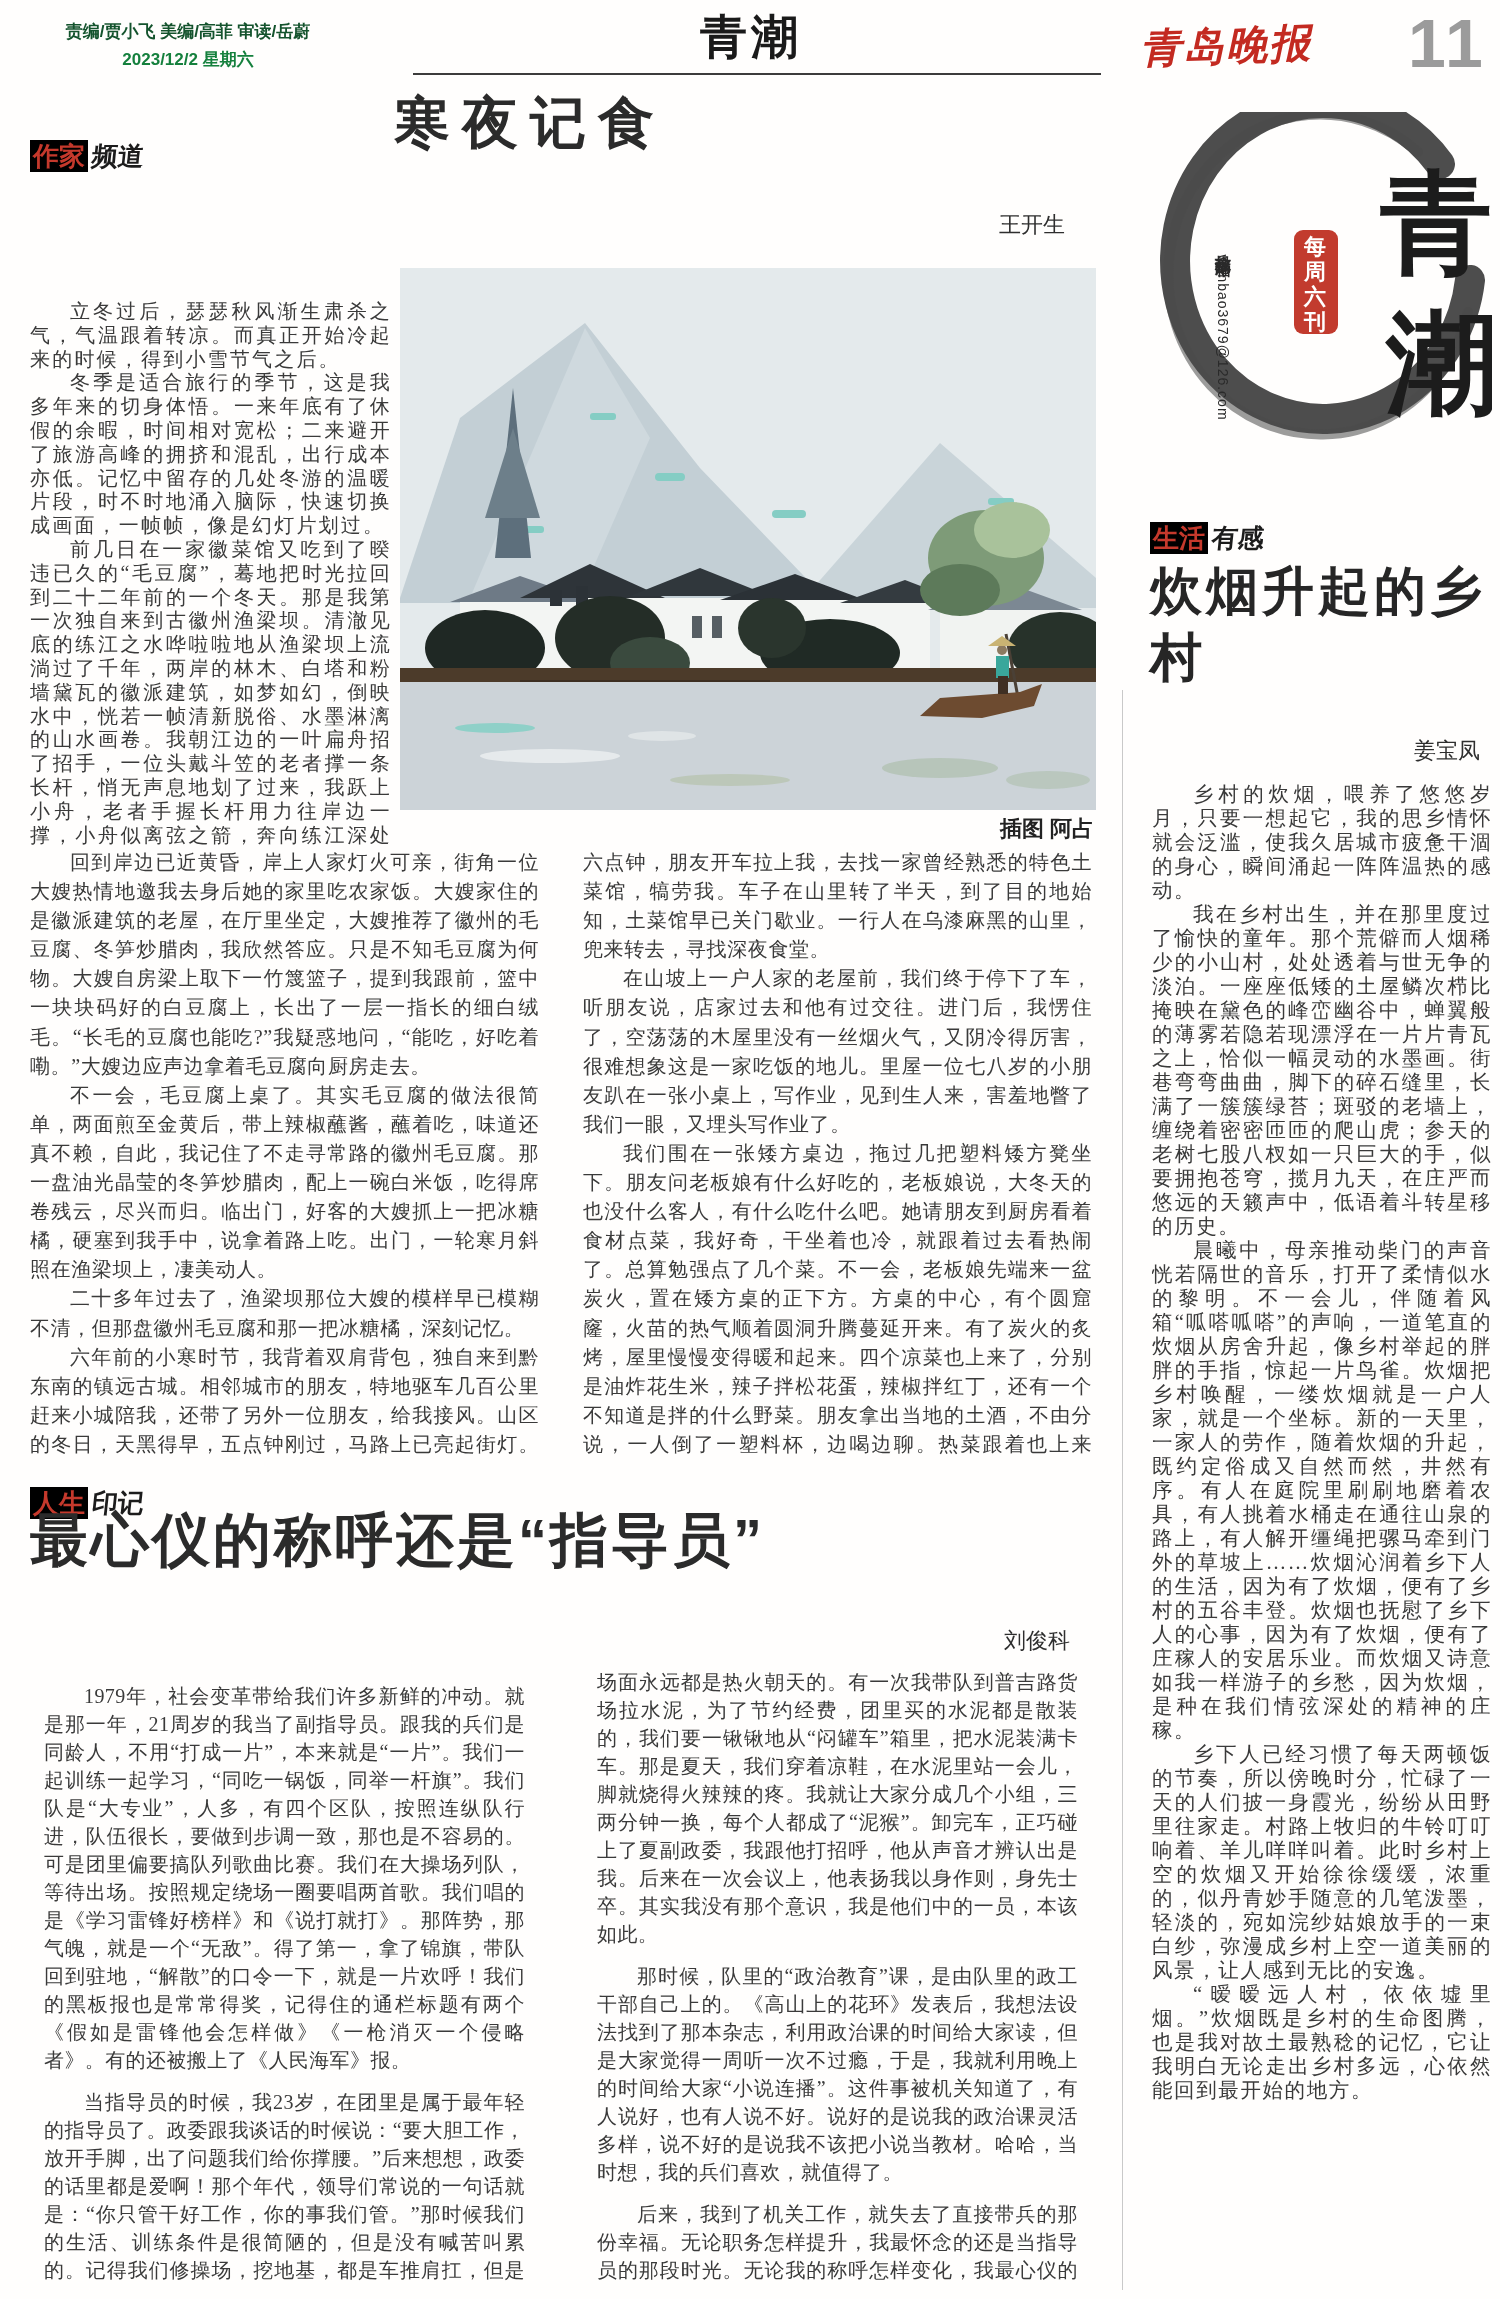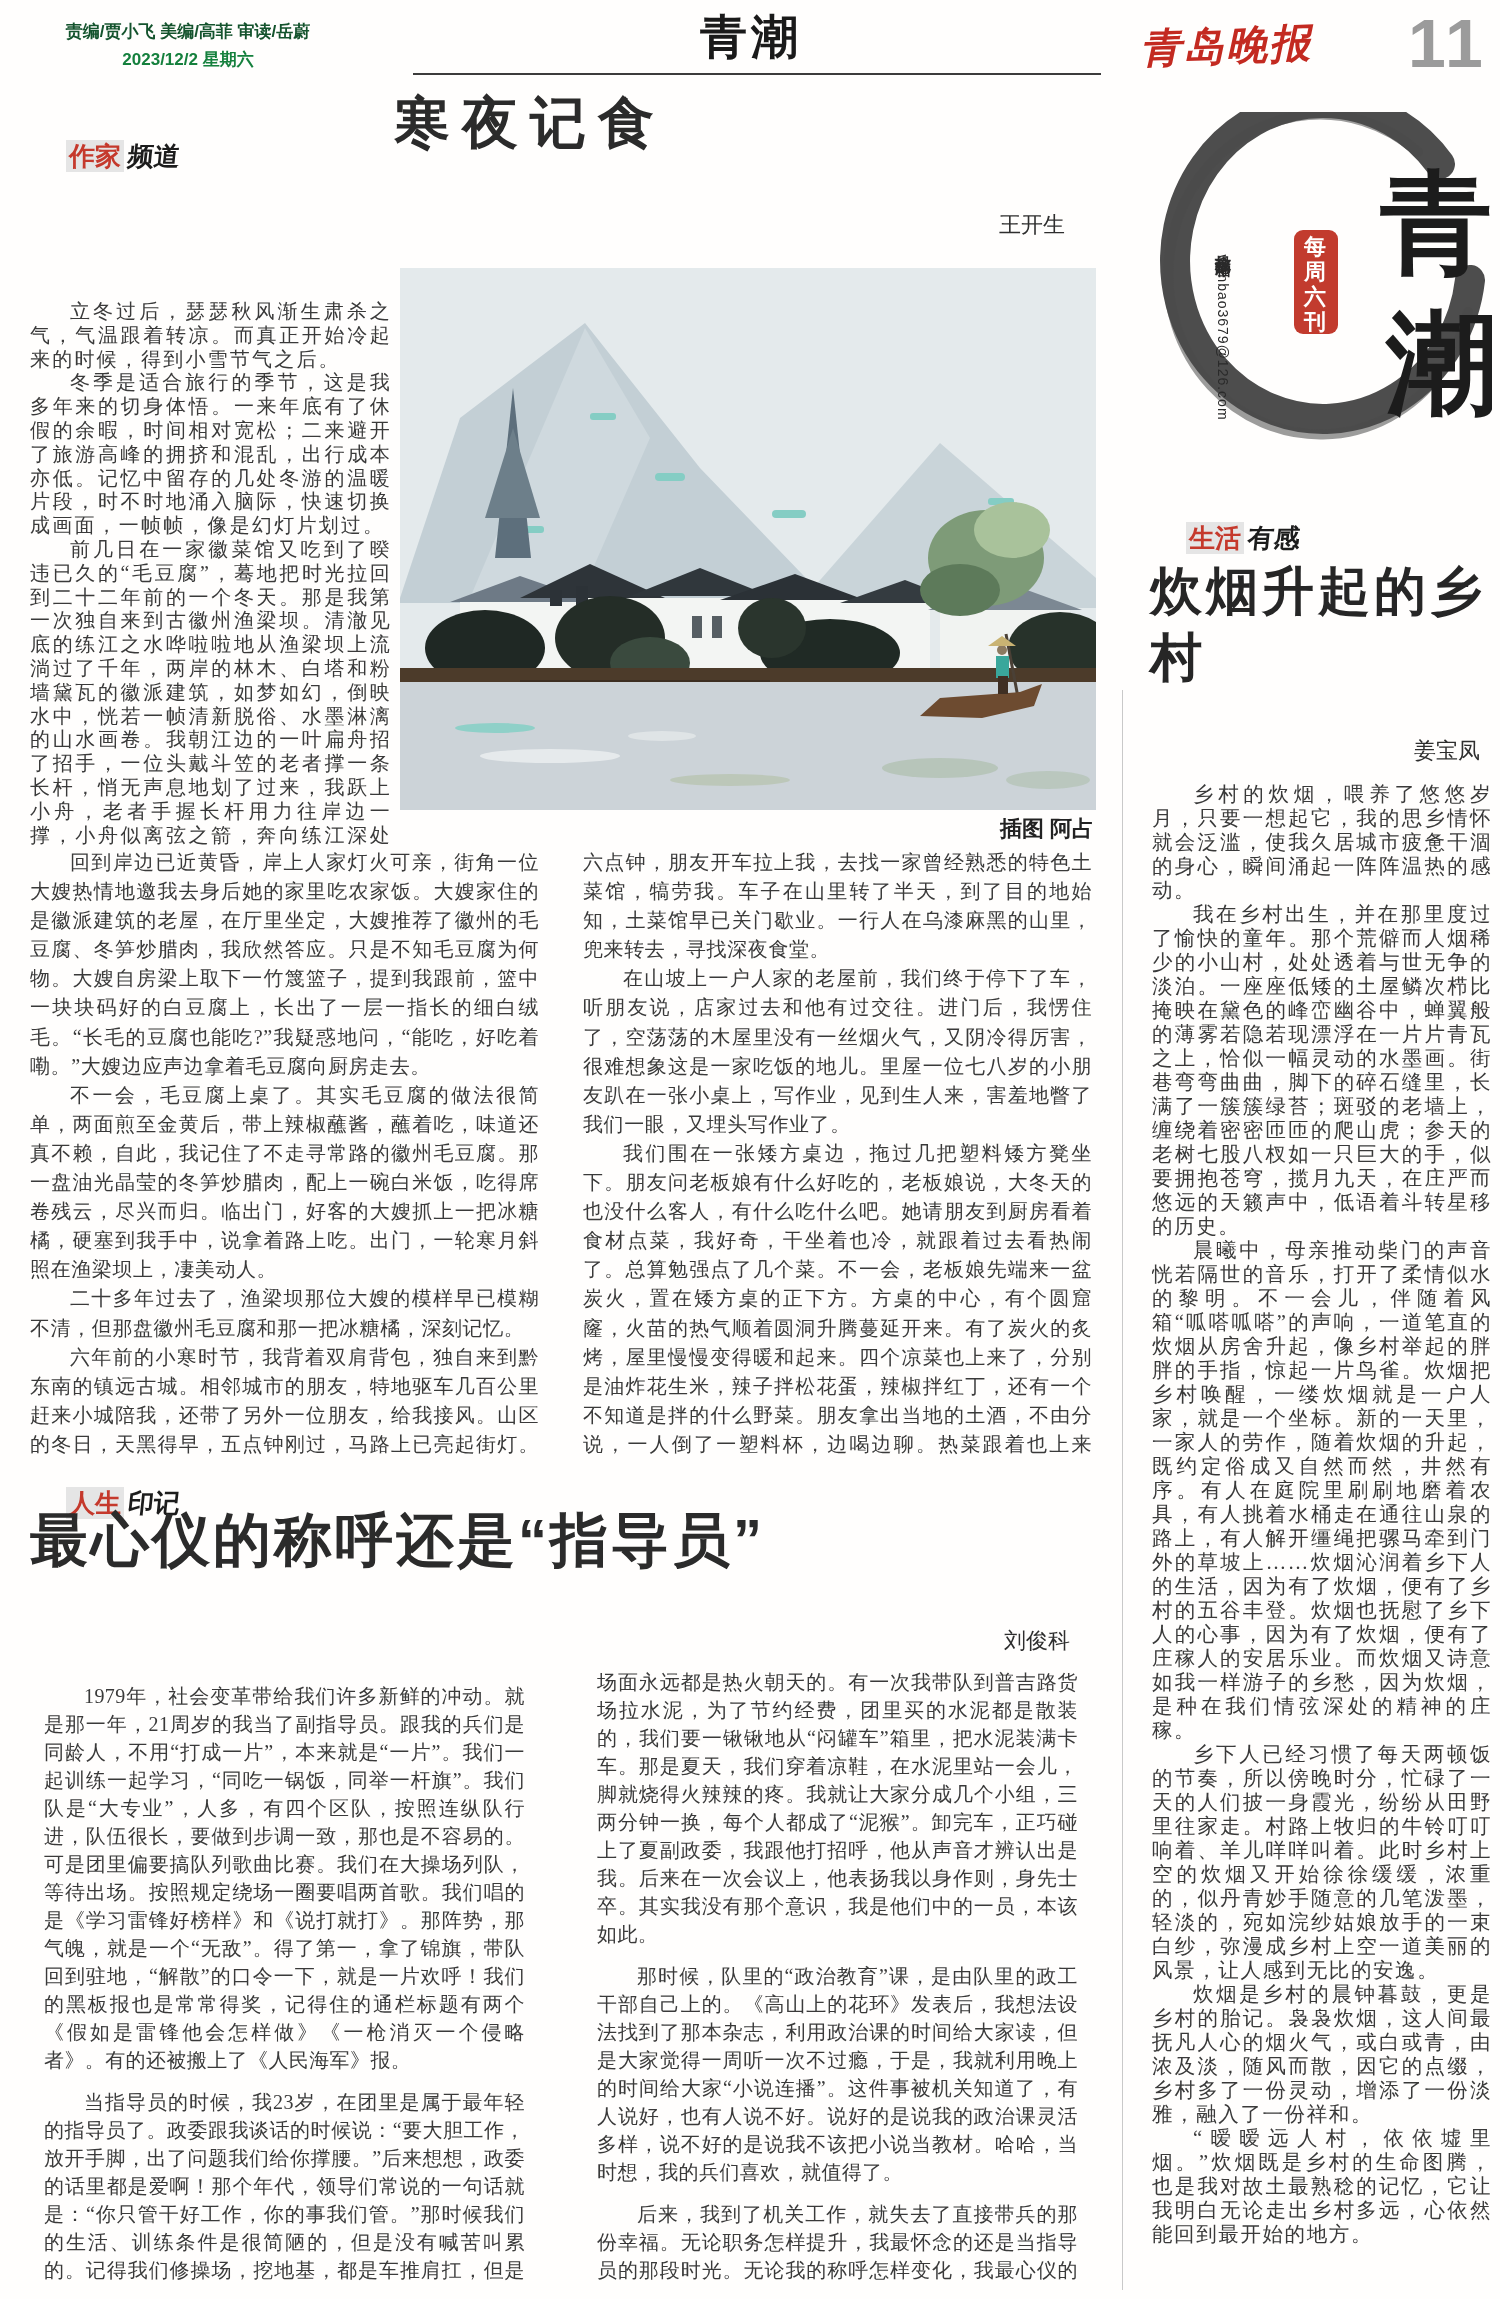--- a/index.html
+++ b/index.html
@@ -13,21 +13,21 @@
       font-weight:bold;font-size:17px;color:#15803d;text-align:center;}
   .hdr-section{left:700px;top:6px;font-family:"Liberation Sans",sans-serif;font-weight:bold;
       font-size:47px;color:#1a1a1a;letter-spacing:4px;}
   .hdr-rule{left:413px;top:73px;width:688px;height:2px;background:#3c3c3c;}
   .hdr-paper{left:1140px;top:18px;width:215px;font-size:41px;font-weight:bold;color:#c32a21;
       font-style:italic;transform:rotate(-2deg);letter-spacing:2px;}
   .hdr-page{left:1408px;top:4px;width:88px;font-family:"Liberation Sans",sans-serif;
       font-weight:bold;font-size:68px;color:#9b9b9b;letter-spacing:3px;}
   
   .chan{font-family:"Liberation Sans",sans-serif;font-weight:bold;font-size:26px;line-height:32px;}
-  .chan .red{color:#c5392c;background:#e5e5e5;padding:1px 3px;margin-left:36px;}
+  .chan .red{color:#c5392c;background:#000000;padding:1px 3px;}
   .chan .blk{color:#1c1c1c;margin-left:4px;transform:skewX(-6deg);display:inline-block;}
   
   .a1-title{left:30px;top:86px;width:1000px;text-align:center;
       font-family:"Liberation Sans",sans-serif;font-weight:bold;font-size:56px;
       letter-spacing:12px;color:#2b2b2b;}
   .a1-author{left:30px;top:210px;width:1035px;text-align:right;font-size:22px;color:#2e2e2e;}
   .a1-narrow{left:30px;top:300px;width:362px;height:545px;overflow:hidden;}
   .a1-narrow p{margin:0;text-indent:2em;text-align:justify;font-size:20px;line-height:23.8px;
       letter-spacing:2.2px;}
   .illu{left:400px;top:268px;width:696px;height:542px;}
@@ -189,15 +189,14 @@
 <div class="abs chan sb-label">
   <span class="red">生活</span><span class="blk">有感</span>
 </div>
 <div class="abs sb-title">炊烟升起的乡村</div>
 <div class="abs sb-author">姜宝凤</div>
 <div class="abs sb-body">
   <p>乡村的炊烟，喂养了悠悠岁月，只要一想起它，我的思乡情怀就会泛滥，使我久居城市疲惫干涸的身心，瞬间涌起一阵阵温热的感动。</p>
   <p>我在乡村出生，并在那里度过了愉快的童年。那个荒僻而人烟稀少的小山村，处处透着与世无争的淡泊。一座座低矮的土屋鳞次栉比掩映在黛色的峰峦幽谷中，蝉翼般的薄雾若隐若现漂浮在一片片青瓦之上，恰似一幅灵动的水墨画。街巷弯弯曲曲，脚下的碎石缝里，长满了一簇簇绿苔；斑驳的老墙上，缠绕着密密匝匝的爬山虎；参天的老树七股八杈如一只巨大的手，似要拥抱苍穹，揽月九天，在庄严而悠远的天籁声中，低语着斗转星移的历史。</p>
   <p>晨曦中，母亲推动柴门的声音恍若隔世的音乐，打开了柔情似水的黎明。不一会儿，伴随着风箱“呱嗒呱嗒”的声响，一道笔直的炊烟从房舍升起，像乡村举起的胖胖的手指，惊起一片鸟雀。炊烟把乡村唤醒，一缕炊烟就是一户人家，就是一个坐标。新的一天里，一家人的劳作，随着炊烟的升起，既约定俗成又自然而然，井然有序。有人在庭院里刷刷地磨着农具，有人挑着水桶走在通往山泉的路上，有人解开缰绳把骡马牵到门外的草坡上……炊烟沁润着乡下人的生活，因为有了炊烟，便有了乡村的五谷丰登。炊烟也抚慰了乡下人的心事，因为有了炊烟，便有了庄稼人的安居乐业。而炊烟又诗意如我一样游子的乡愁，因为炊烟，是种在我们情弦深处的精神的庄稼。</p>
   <p>乡下人已经习惯了每天两顿饭的节奏，所以傍晚时分，忙碌了一天的人们披一身霞光，纷纷从田野里往家走。村路上牧归的牛铃叮叮响着、羊儿咩咩叫着。此时乡村上空的炊烟又开始徐徐缓缓，浓重的，似丹青妙手随意的几笔泼墨，轻淡的，宛如浣纱姑娘放手的一束白纱，弥漫成乡村上空一道美丽的风景，让人感到无比的安逸。</p>
-  <p>炊烟是乡村的晨钟暮鼓，更是乡村的胎记。袅袅炊烟，这人间最抚凡人心的烟火气，或白或青，由浓及淡，随风而散，因它的点缀，乡村多了一份灵动，增添了一份淡雅，融入了一份祥和。</p>
   <p>“暧暧远人村，依依墟里烟。”炊烟既是乡村的生命图腾，也是我对故土最熟稔的记忆，它让我明白无论走出乡村多远，心依然能回到最开始的地方。</p>
 </div>
 
 </body></html>

